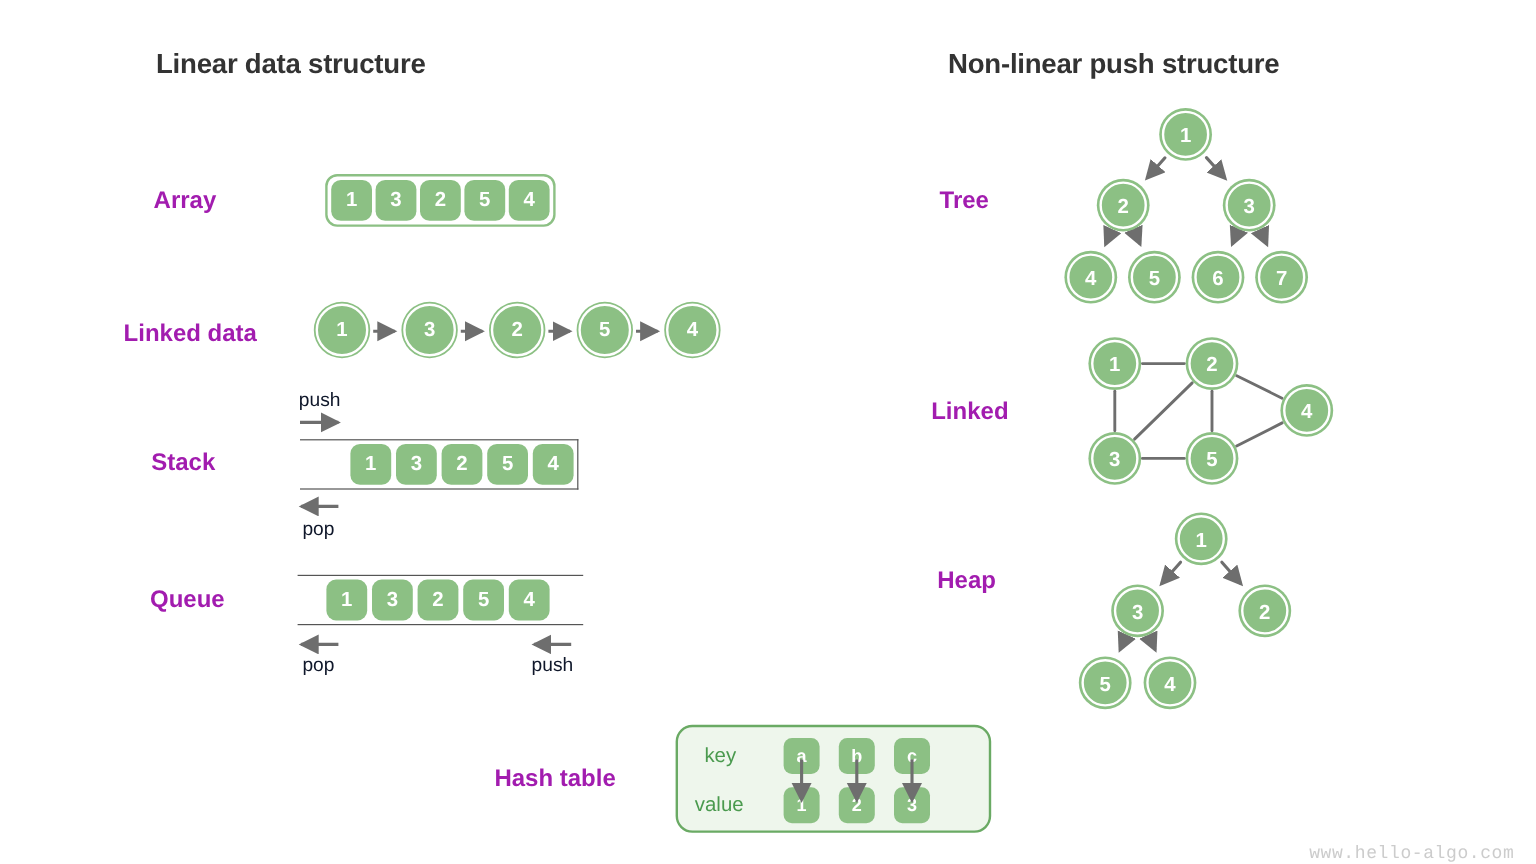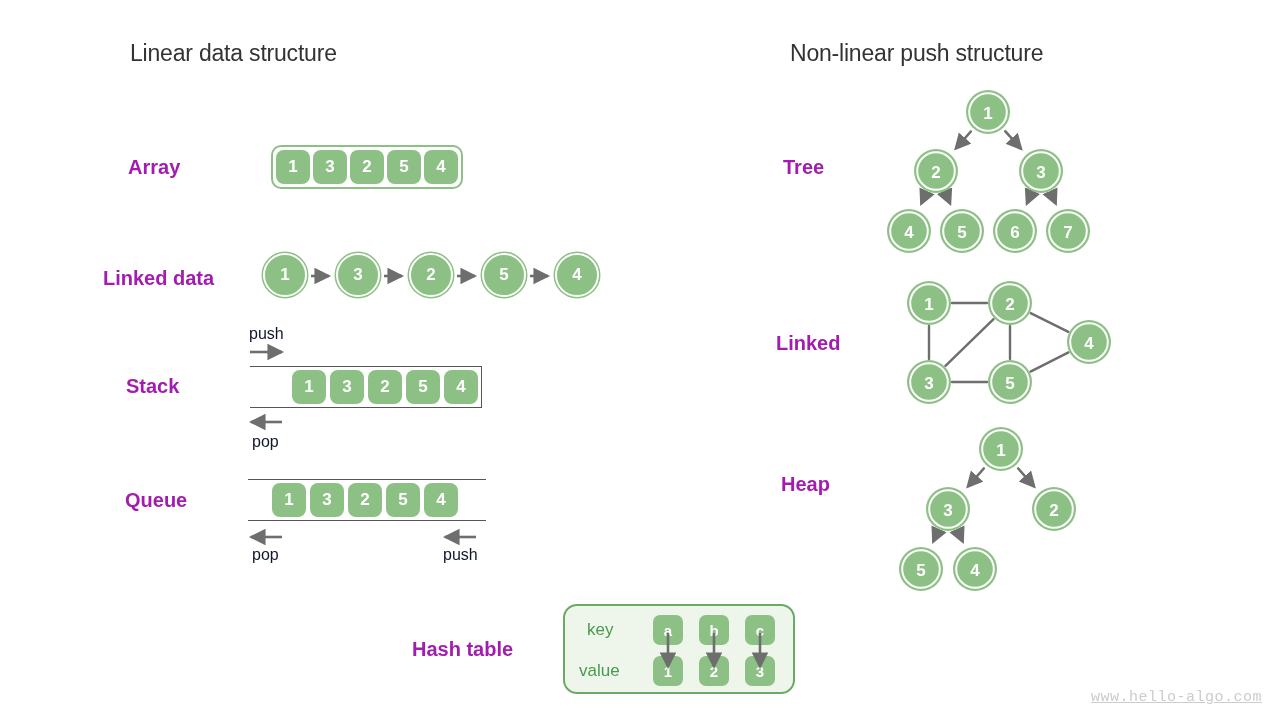--- a/index.html
+++ b/index.html
@@ -11,21 +11,21 @@
     width: 1280px;
     height: 720px;
     position: relative;
     overflow: hidden;
     font-family: "Liberation Sans", sans-serif;
   }
 
   .heading {
     position: absolute;
     font-size: 23px;
-    font-weight: normal;
+    font-weight: bold;
     color: #333333;
     letter-spacing: -0.2px;
     white-space: nowrap;
   }
   #heading-linear { left: 130px; top: 40px; }
   #heading-nonlinear { left: 790px; top: 40px; }
 
   .row-label {
     position: absolute;
     font-size: 20px;
@@ -119,21 +119,21 @@
     align-items: center;
     gap: 4px;
     padding-left: 24px;
   }
 
   
   #hash-structure {
     position: absolute;
     left: 563px;
     top: 604px;
-    width: 232px;
+    width: 263px;
     height: 90px;
     background: #eef6ec;
     border: 2px solid #6aaa64;
     border-radius: 14px;
     box-sizing: border-box;
   }
   .hash-rowlabel {
     position: absolute;
     font-size: 17px;
     color: #4a9a4e;
@@ -160,27 +160,26 @@
     position: absolute;
     font-size: 16px;
     color: #0f172a;
     white-space: nowrap;
   }
   .arrow-svg { position: absolute; overflow: visible; }
 
   #watermark {
     position: absolute;
     right: 18px;
-    bottom: 14px;
+    bottom: 0;
     font-family: "Liberation Mono", "DejaVu Sans Mono", monospace;
     font-size: 15px;
     color: #cccccc;
     letter-spacing: 0.5px;
     white-space: nowrap;
-    text-decoration: underline;
   }
 
   .graph-svg { position: absolute; }
   .node-text {
     fill: #ffffff;
     font-family: "Liberation Sans", sans-serif;
     font-size: 17px;
     font-weight: bold;
     text-anchor: middle;
     dominant-baseline: central;

